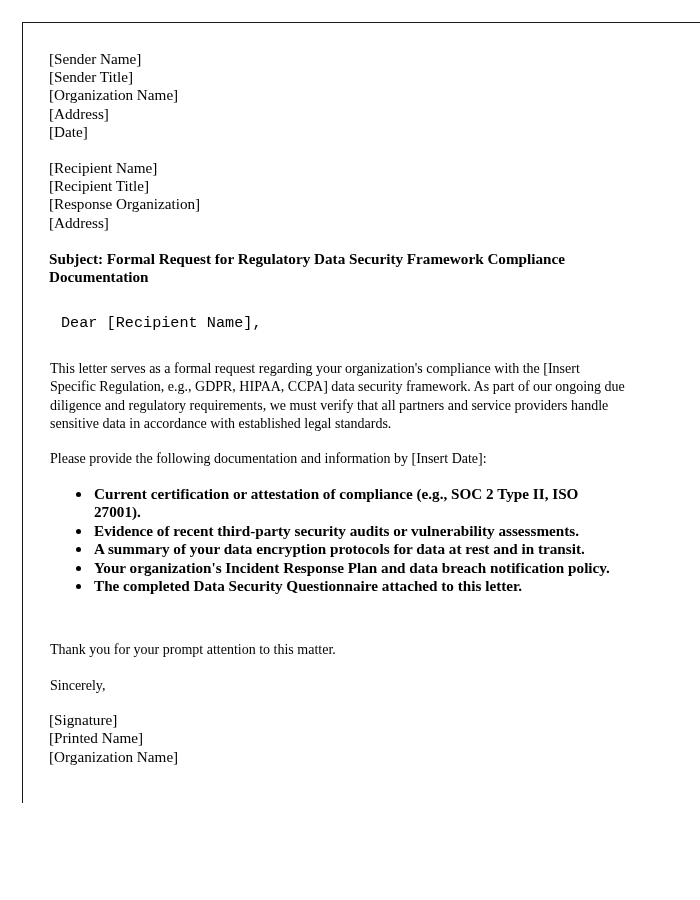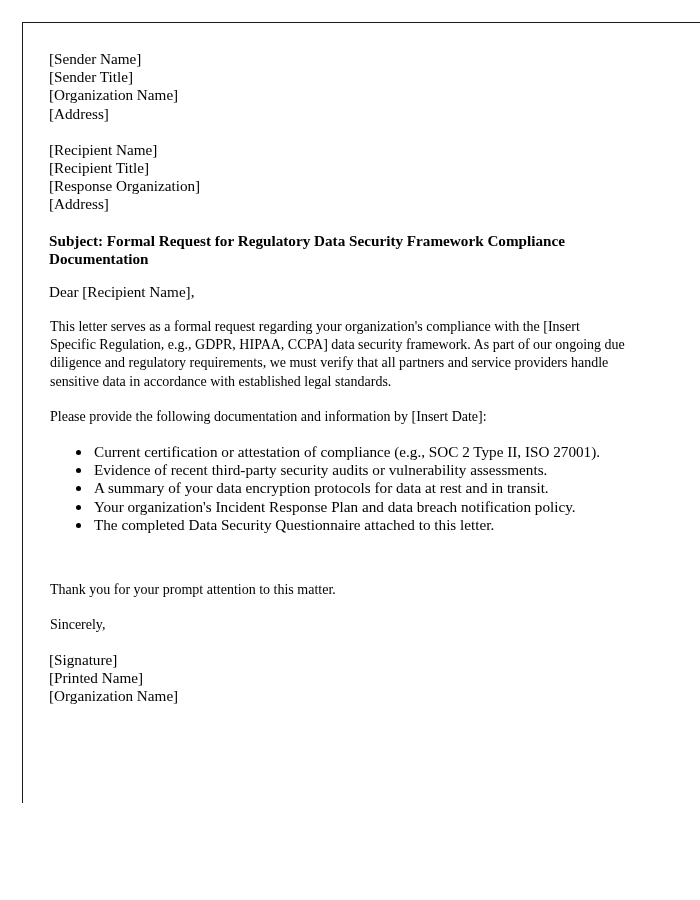--- a/index.html
+++ b/index.html
@@ -56,34 +56,36 @@
   .subject-line {
     font-weight: bold;
     font-size: 15.2px;
     line-height: 18.4px;
     margin: 0;
   }
 
   .salutation {
     font-size: 15.2px;
     line-height: 18.2px;
-    margin: 0;
+    margin: 12px;
+    font-family: Liberation Mono, monospace;
   }
 
   .body-para {
     font-size: 14px;
     line-height: 18.4px;
     margin: 1px;
     text-align: left;
   }
 
   ul.doc-list {
     margin: 0;
     padding: 0 0 0 43px;
     list-style-type: disc;
+    font-weight: bold;
   }
 
   ul.doc-list li {
     font-size: 15.2px;
     line-height: 18.4px;
     padding-left: 2px;
   }
 
   .sig-line {
     white-space: nowrap;
@@ -93,20 +95,21 @@
 <body>
 
 <div class="page-sheet">
   <div class="page-body">
 
     <div class="letter-block">
       <div class="addr-line">[Sender Name]</div>
       <div class="addr-line">[Sender Title]</div>
       <div class="addr-line">[Organization Name]</div>
       <div class="addr-line">[Address]</div>
+      <div class="addr-line">[Date]</div>
     </div>
 
     <div class="gap-block"></div>
 
     <div class="letter-block">
       <div class="addr-line">[Recipient Name]</div>
       <div class="addr-line">[Recipient Title]</div>
       <div class="addr-line">[Response Organization]</div>
       <div class="addr-line">[Address]</div>
     </div>

